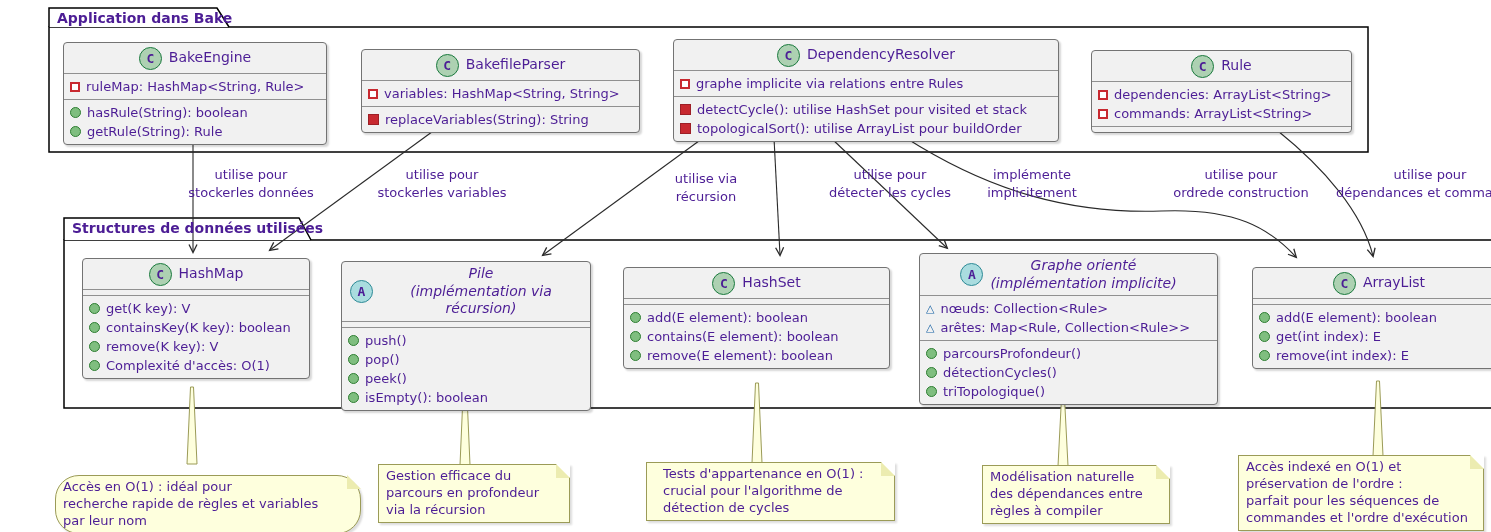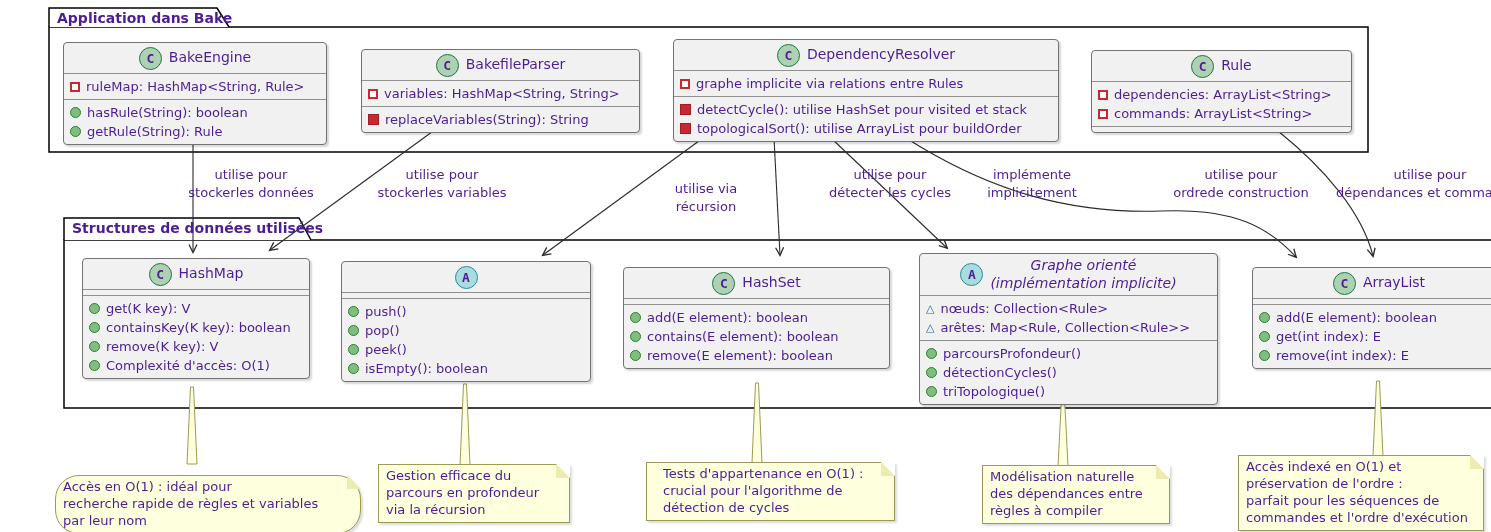--- a/index.html
+++ b/index.html
@@ -184,20 +184,24 @@
       <div class="row">
           <span class="ic dot"></span>
           <span>Complexité d'accès: O(1)</span>
         </div>
     </div>
   </div>
 
   <div class="cls abstract" style="left:300px;top:261px;width:248px;">
     <div class="cls-head">
       <span class="badge a">A</span>
+      <span class="cls-name">
+        <div>Pile</div>
+        <div>(implémentation via récursion)</div>
+      </span>
     </div>
     <div class="sec empty"></div>
     <div class="sec">
       <div class="row">
           <span class="ic dot"></span>
           <span>push()</span>
         </div>
       <div class="row">
           <span class="ic dot"></span>
           <span>pop()</span>
@@ -292,21 +296,21 @@
   </div>
 
   <div class="elabel" style="left:210px;top:166px;">
     <div>utilise pour</div>
       <div>stockerles données</div>
   </div>
   <div class="elabel" style="left:401px;top:166px;">
     <div>utilise pour</div>
       <div>stockerles variables</div>
   </div>
-  <div class="elabel" style="left:665px;top:180px;text-align:center;">
+  <div class="elabel" style="left:665px;top:170px;text-align:center;">
     <div>utilise via</div>
       <div>récursion</div>
   </div>
   <div class="elabel" style="left:849px;top:166px;">
     <div>utilise pour</div>
       <div>détecter les cycles</div>
   </div>
   <div class="elabel" style="left:991px;top:166px;">
     <div>implémente</div>
       <div>implicitement</div>

